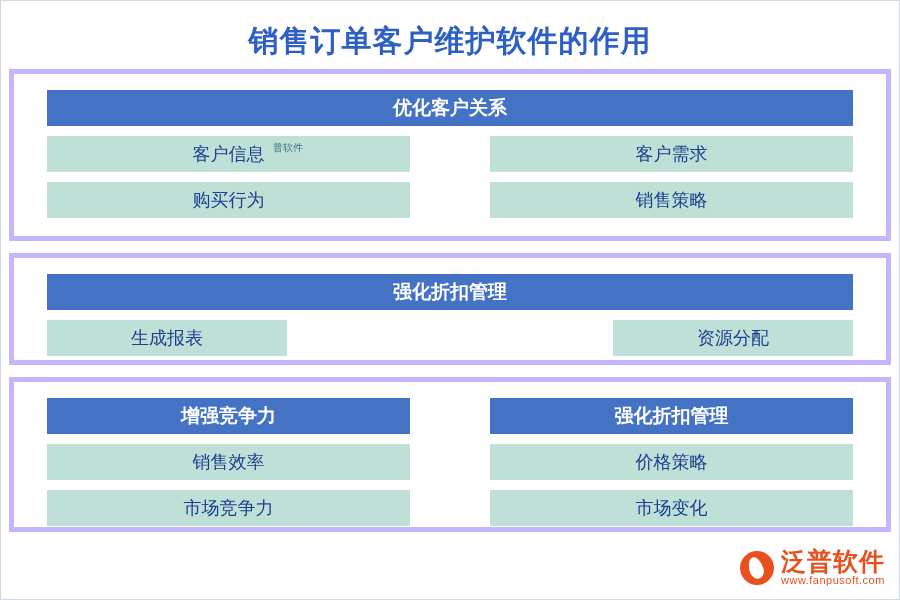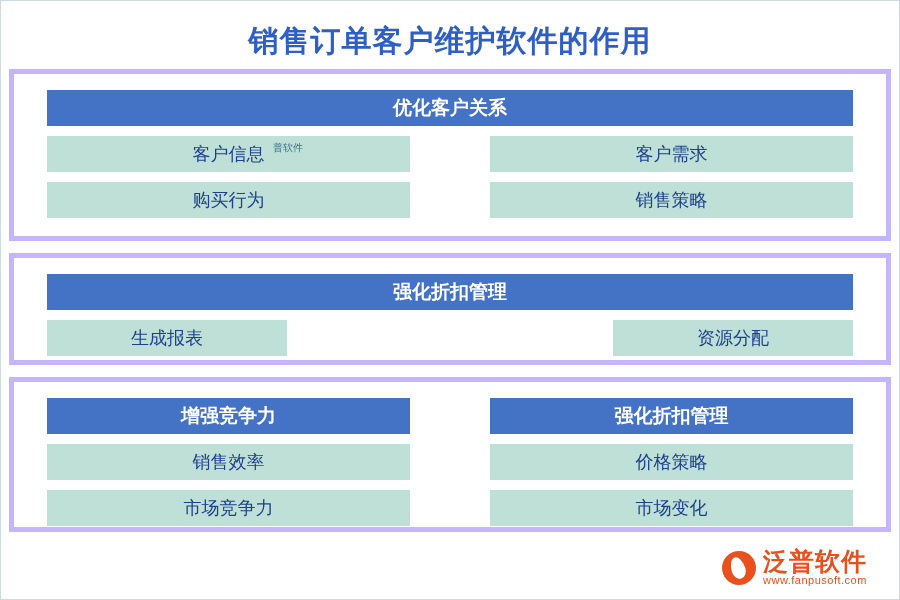--- a/index.html
+++ b/index.html
@@ -106,21 +106,21 @@
     top: 140px;
     color: #0c4a6e;
     font-size: 10px;
     opacity: 0.75;
     font-family: "Liberation Serif", serif;
     pointer-events: none;
   }
 
   .logo {
     position: absolute;
-    right: 32px;
+    right: 14px;
     bottom: 12px;
     display: flex;
     align-items: center;
     gap: 7px;
   }
   .logo-mark {
     width: 34px;
     height: 34px;
     border-radius: 50%;
     background: #e8501e;

